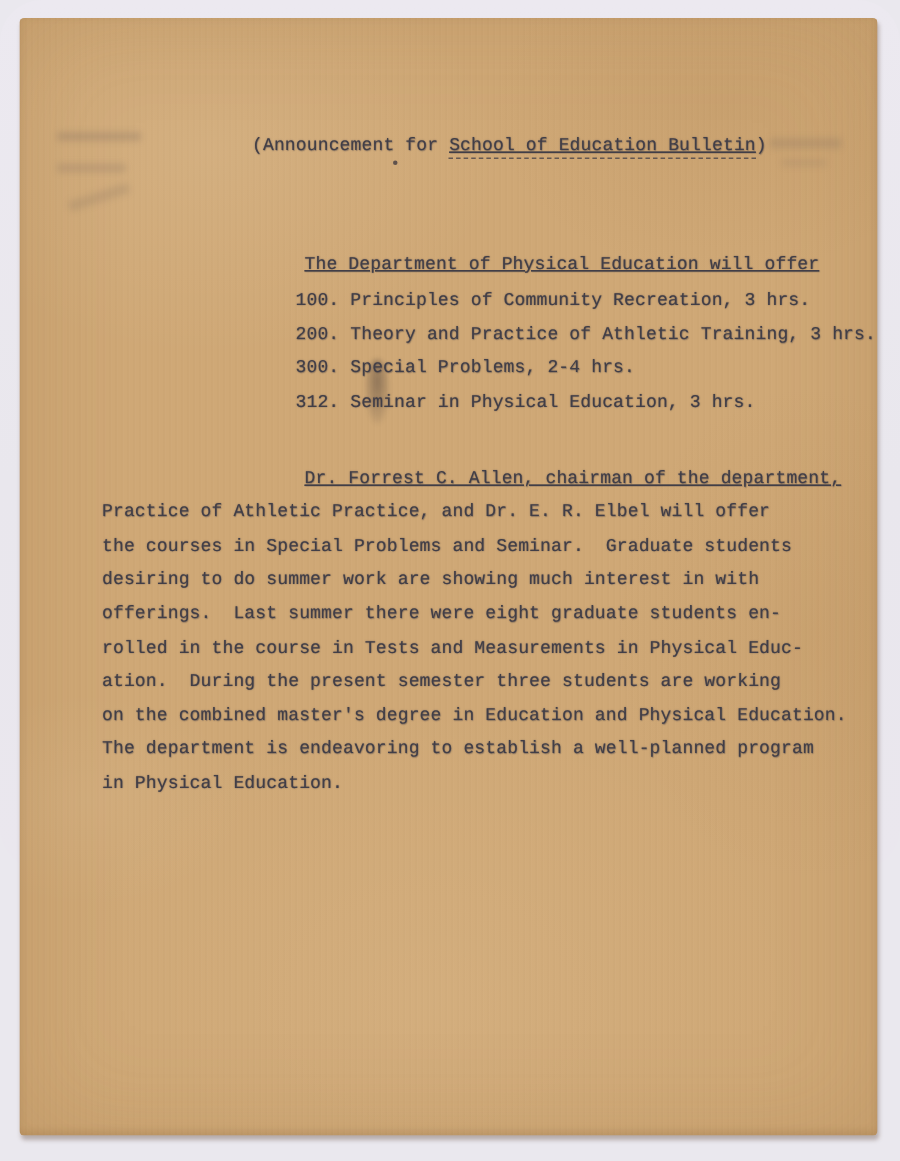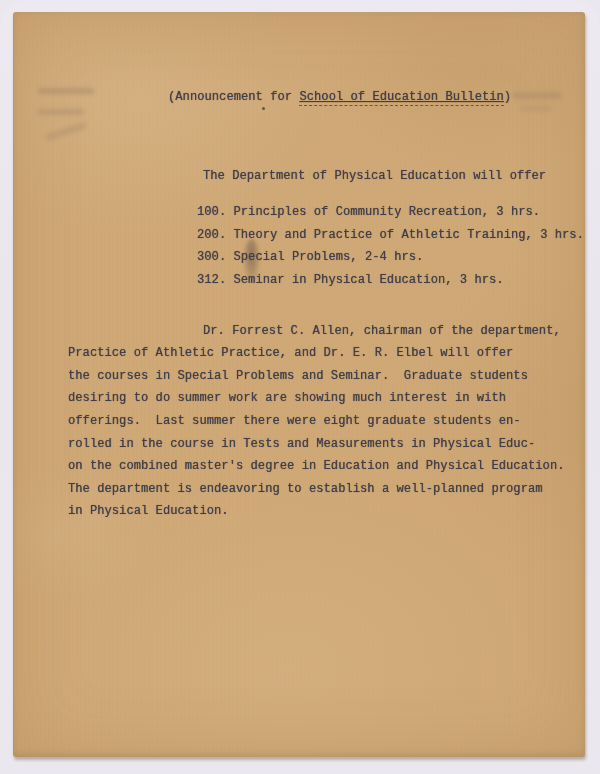--- a/index.html
+++ b/index.html
@@ -50,22 +50,22 @@
   }
   .line { white-space: pre; min-height: 22.6px; }
   .heading-line { margin-left: 100px; white-space: pre; }
   .u-dashed {
     text-decoration: underline;
     text-decoration-thickness: 1px;
     border-bottom: 1px dashed rgba(65,62,71,0.75);
     padding-bottom: 1px;
   }
   .para1 { margin-top: 56px; }
-  .indent-first { padding-left: 135px; }
-  .course-list { margin-top: 14px; }
+  .indent-first { padding-left: 135px; text-decoration: underline; }
+  .course-list { margin-top: 2px; }
   .course-list .line { padding-left: 129px; }
   .para2 { margin-top: 28px; }
 
   
   .stray-dot {
     position: absolute; left: 249px; top: 95px;
     width: 3px; height: 3px; border-radius: 50%;
     background: rgba(58,52,62,0.75);
     filter: blur(0.3px);
   }
@@ -121,20 +121,21 @@
         <div class="line">312. Seminar in Physical Education, 3 hrs.</div>
       </div>
 
       <div class="para2">
         <div class="line indent-first">Dr. Forrest C. Allen, chairman of the department,</div>
         <div class="line">Practice of Athletic Practice, and Dr. E. R. Elbel will offer</div>
         <div class="line">the courses in Special Problems and Seminar.  Graduate students</div>
         <div class="line">desiring to do summer work are showing much interest in with</div>
         <div class="line">offerings.  Last summer there were eight graduate students en-</div>
         <div class="line">rolled in the course in Tests and Measurements in Physical Educ-</div>
+        <div class="line">ation.  During the present semester three students are working</div>
         <div class="line">on the combined master's degree in Education and Physical Education.</div>
         <div class="line">The department is endeavoring to establish a well-planned program</div>
         <div class="line">in Physical Education.</div>
       </div>
 
     </div>
   </div>
 </div>
 
 </body></html>

